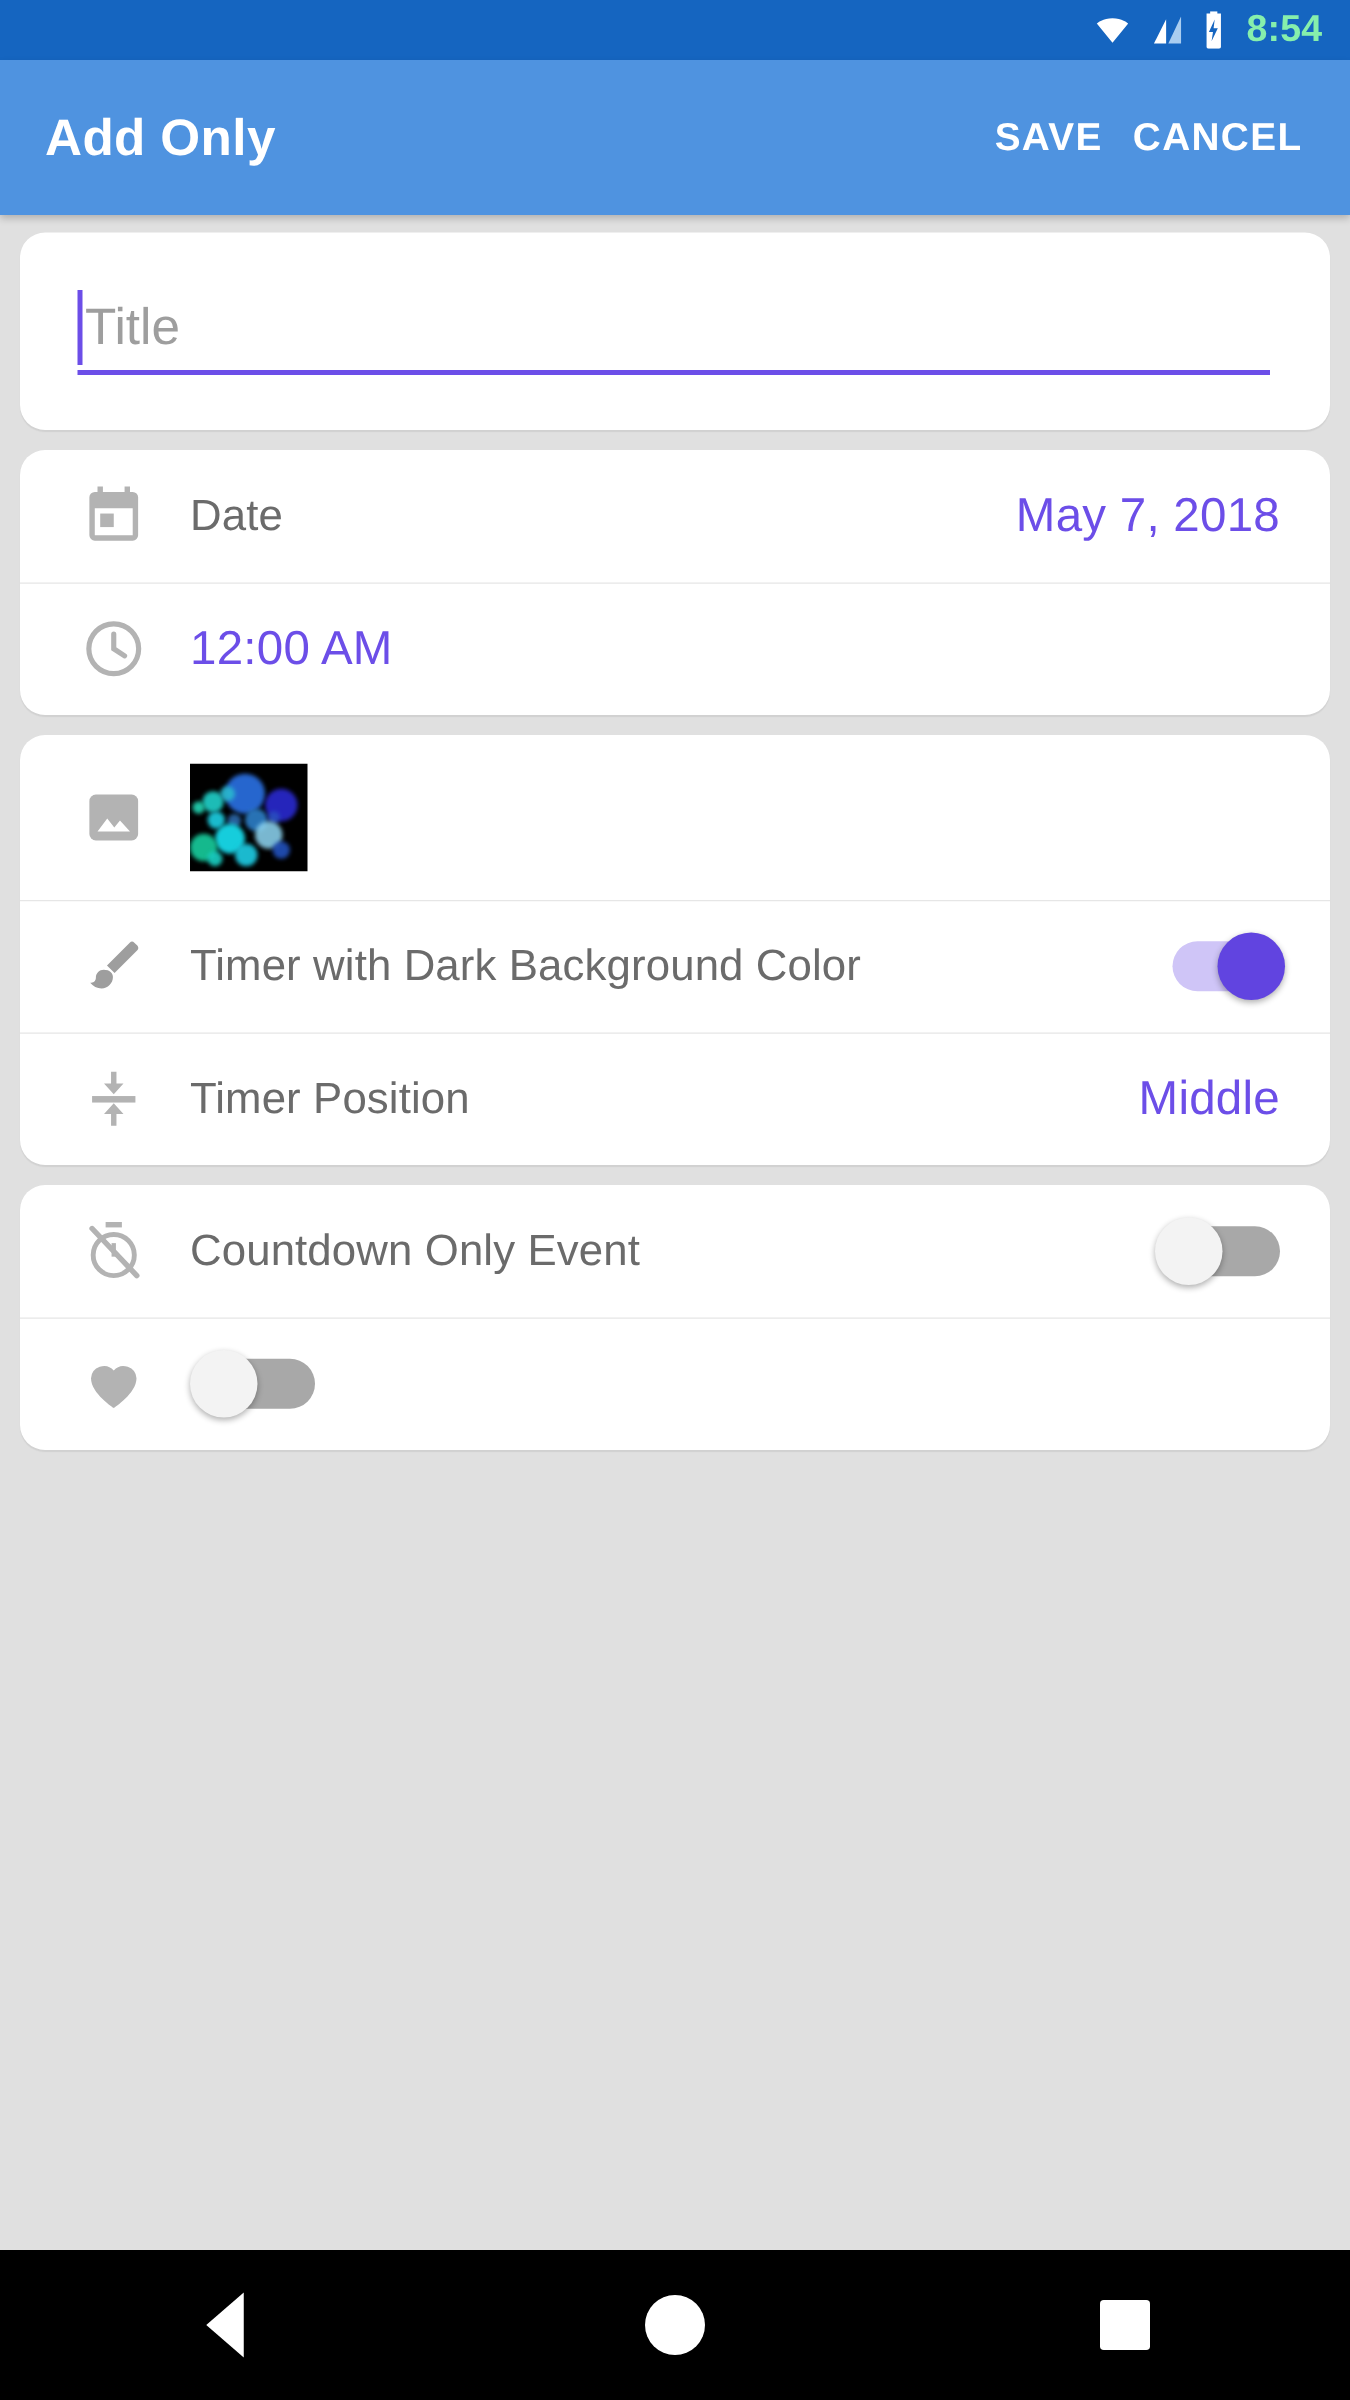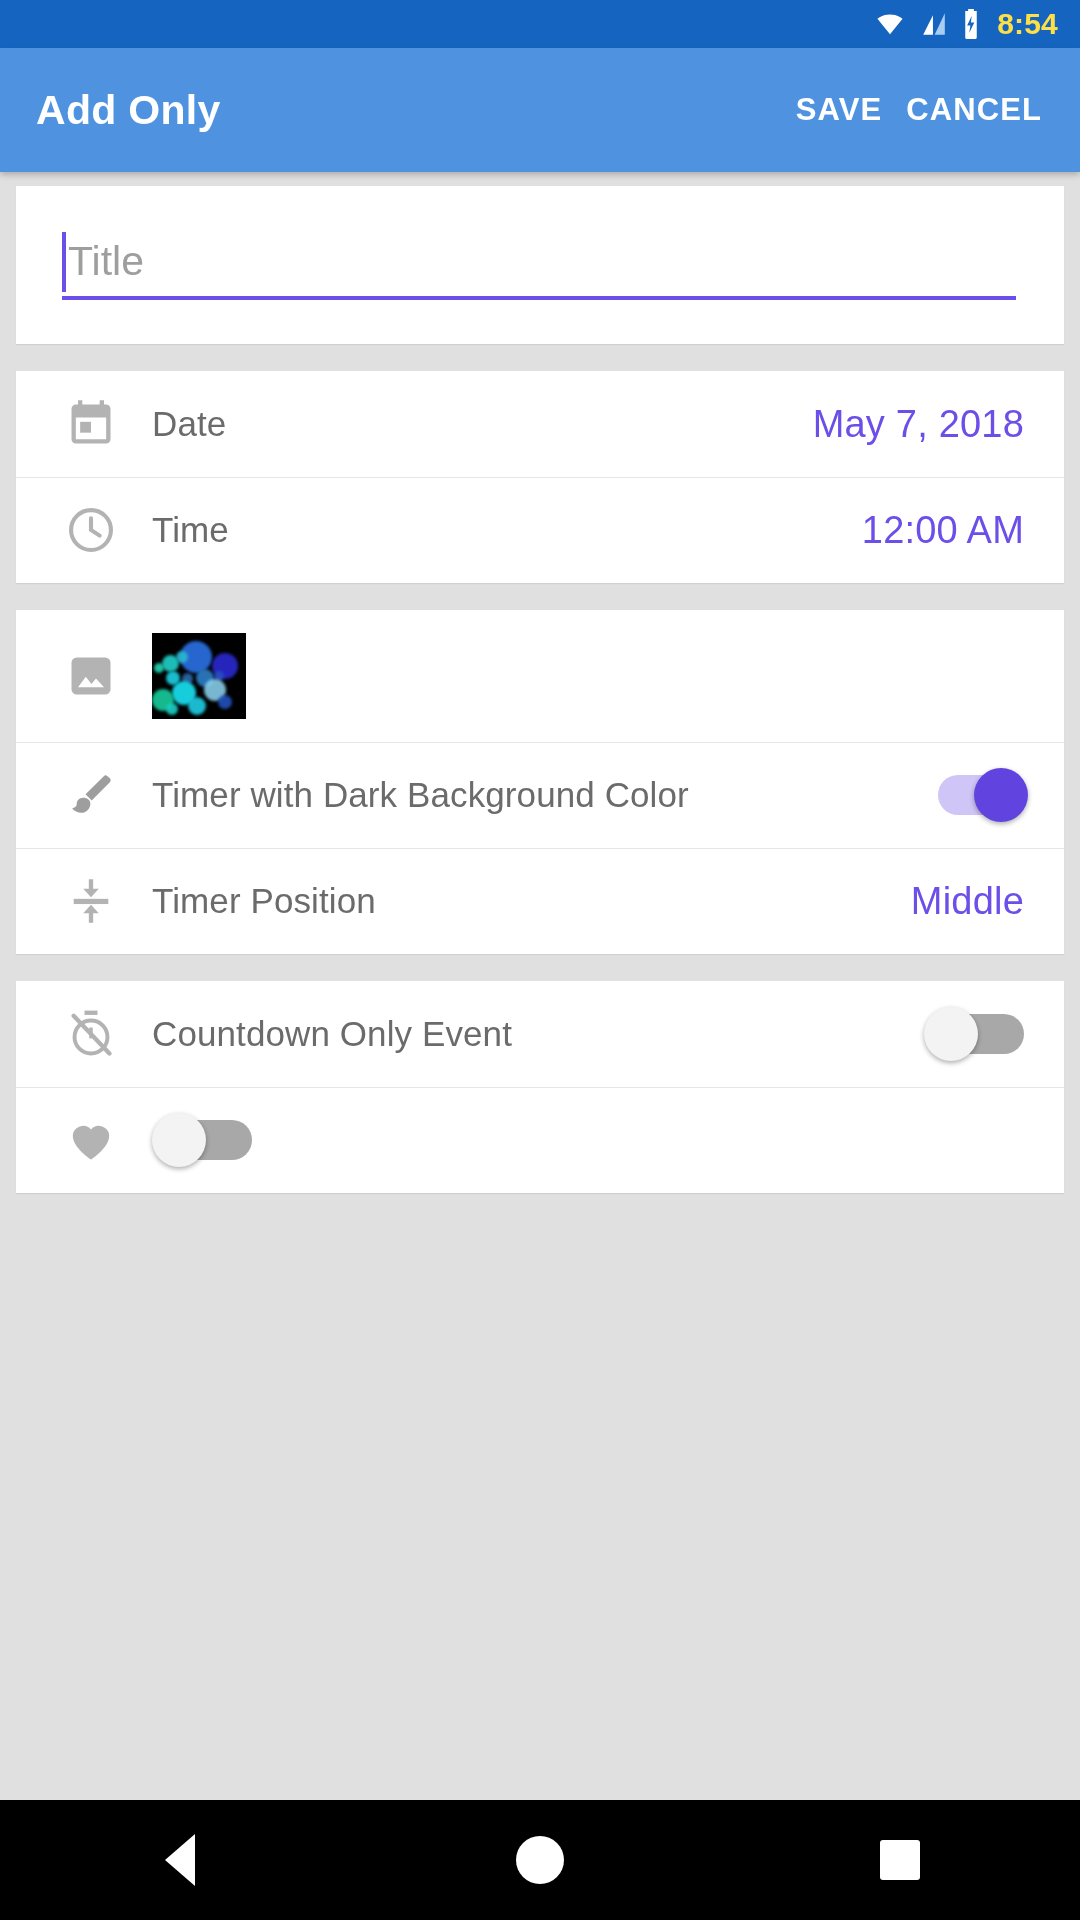--- a/index.html
+++ b/index.html
@@ -12,21 +12,21 @@
   }
 
   
   .status-bar{
     height:48px; background:#1565c0;
     display:flex; align-items:center; justify-content:flex-end;
     padding-right:22px; gap:11px;
   }
   .sb-icon{ display:block; }
   .sb-time{
-    color:#fde047; font-size:30px; font-weight:600;
+    color:#86efac; font-size:30px; font-weight:600;
     letter-spacing:.2px; margin-left:5px;
   }
 
   
   .app-bar{
     height:124px; background:#4f93e0;
     display:flex; align-items:center;
     padding:0 38px 0 36px;
     box-shadow:0 3px 6px rgba(0,0,0,.22);
     position:relative; z-index:5;
@@ -40,22 +40,23 @@
     margin-left:24px; cursor:pointer; white-space:nowrap;
   }
 
   
   .content{
     height:1676px; background:#e0e0e0;
     padding:14px 16px 0 16px;
     overflow:hidden;
   }
   .card{
-    background:#ffffff; margin-bottom:27px;
+    background:#ffffff; margin-bottom:16px;
     box-shadow:0 1px 1px rgba(0,0,0,.07);
+    border-radius:20px;
   }
 
   
   .title-card{ padding:40px 46px 34px 46px; }
   .title-field{ position:relative; height:84px; }
   .title-input{
     width:100%; height:70px; border:none; outline:none;
     font-family:"Liberation Sans", sans-serif;
     font-size:41px; color:#3a3a3a; background:transparent;
     padding:0 0 0 6px;
@@ -186,21 +187,20 @@
       <span class="row-value">May 7, 2018</span>
     </div>
 
     <div class="row">
       <span class="row-icon">
         <svg width="52" height="52" viewBox="0 0 24 24">
           <circle cx="12" cy="12" r="9.2" fill="none" stroke="#b3b3b3" stroke-width="1.9"></circle>
           <path d="M12 6.6V12l4 2.6" fill="none" stroke="#b3b3b3" stroke-width="1.9" stroke-linecap="round"></path>
         </svg>
       </span>
-      <span class="row-label">Time</span>
       <span class="row-value">12:00 AM</span>
     </div>
   </div>
 
   <div class="card">
 
     <div class="row wall-row">
       <span class="row-icon">
         <svg width="52" height="52" viewBox="0 0 24 24">
           <rect x="3" y="3.5" width="18" height="17" rx="2.4" fill="#b3b3b3"></rect>

